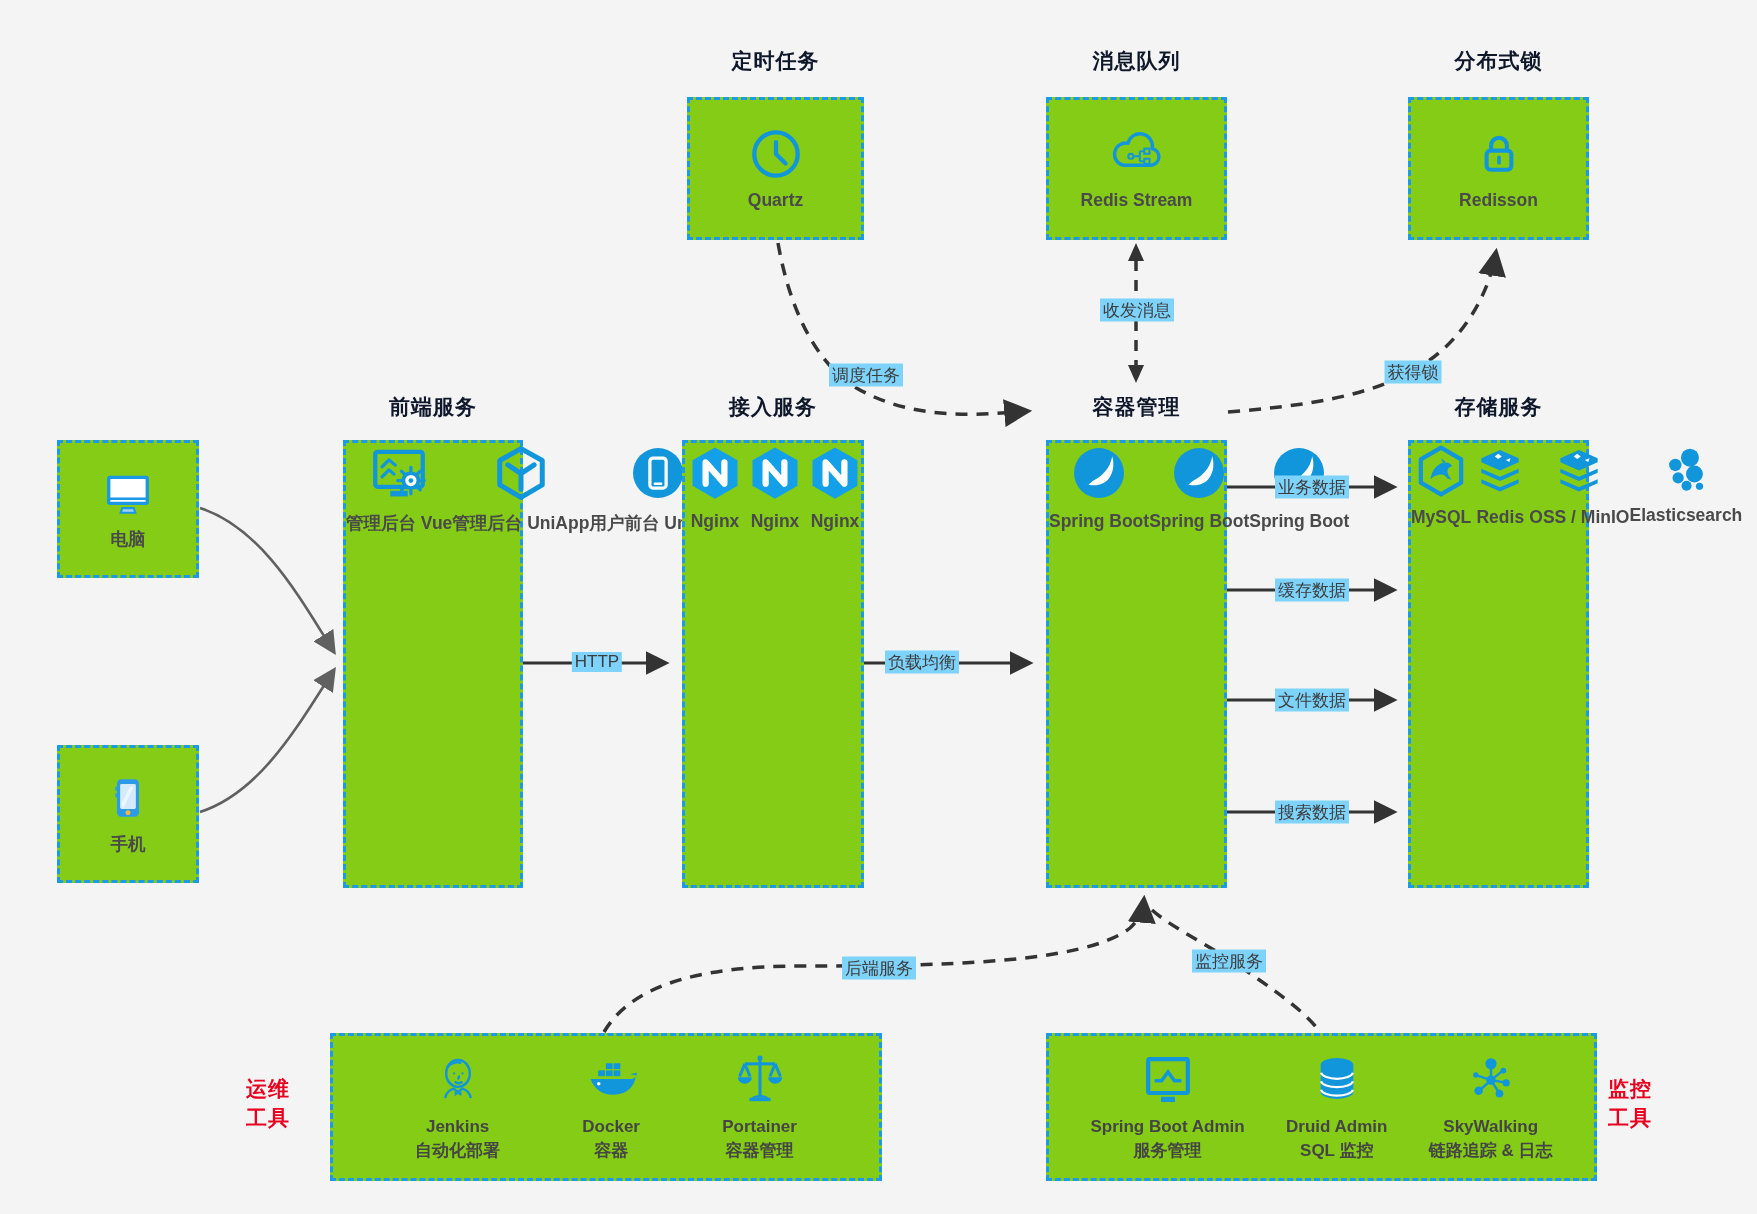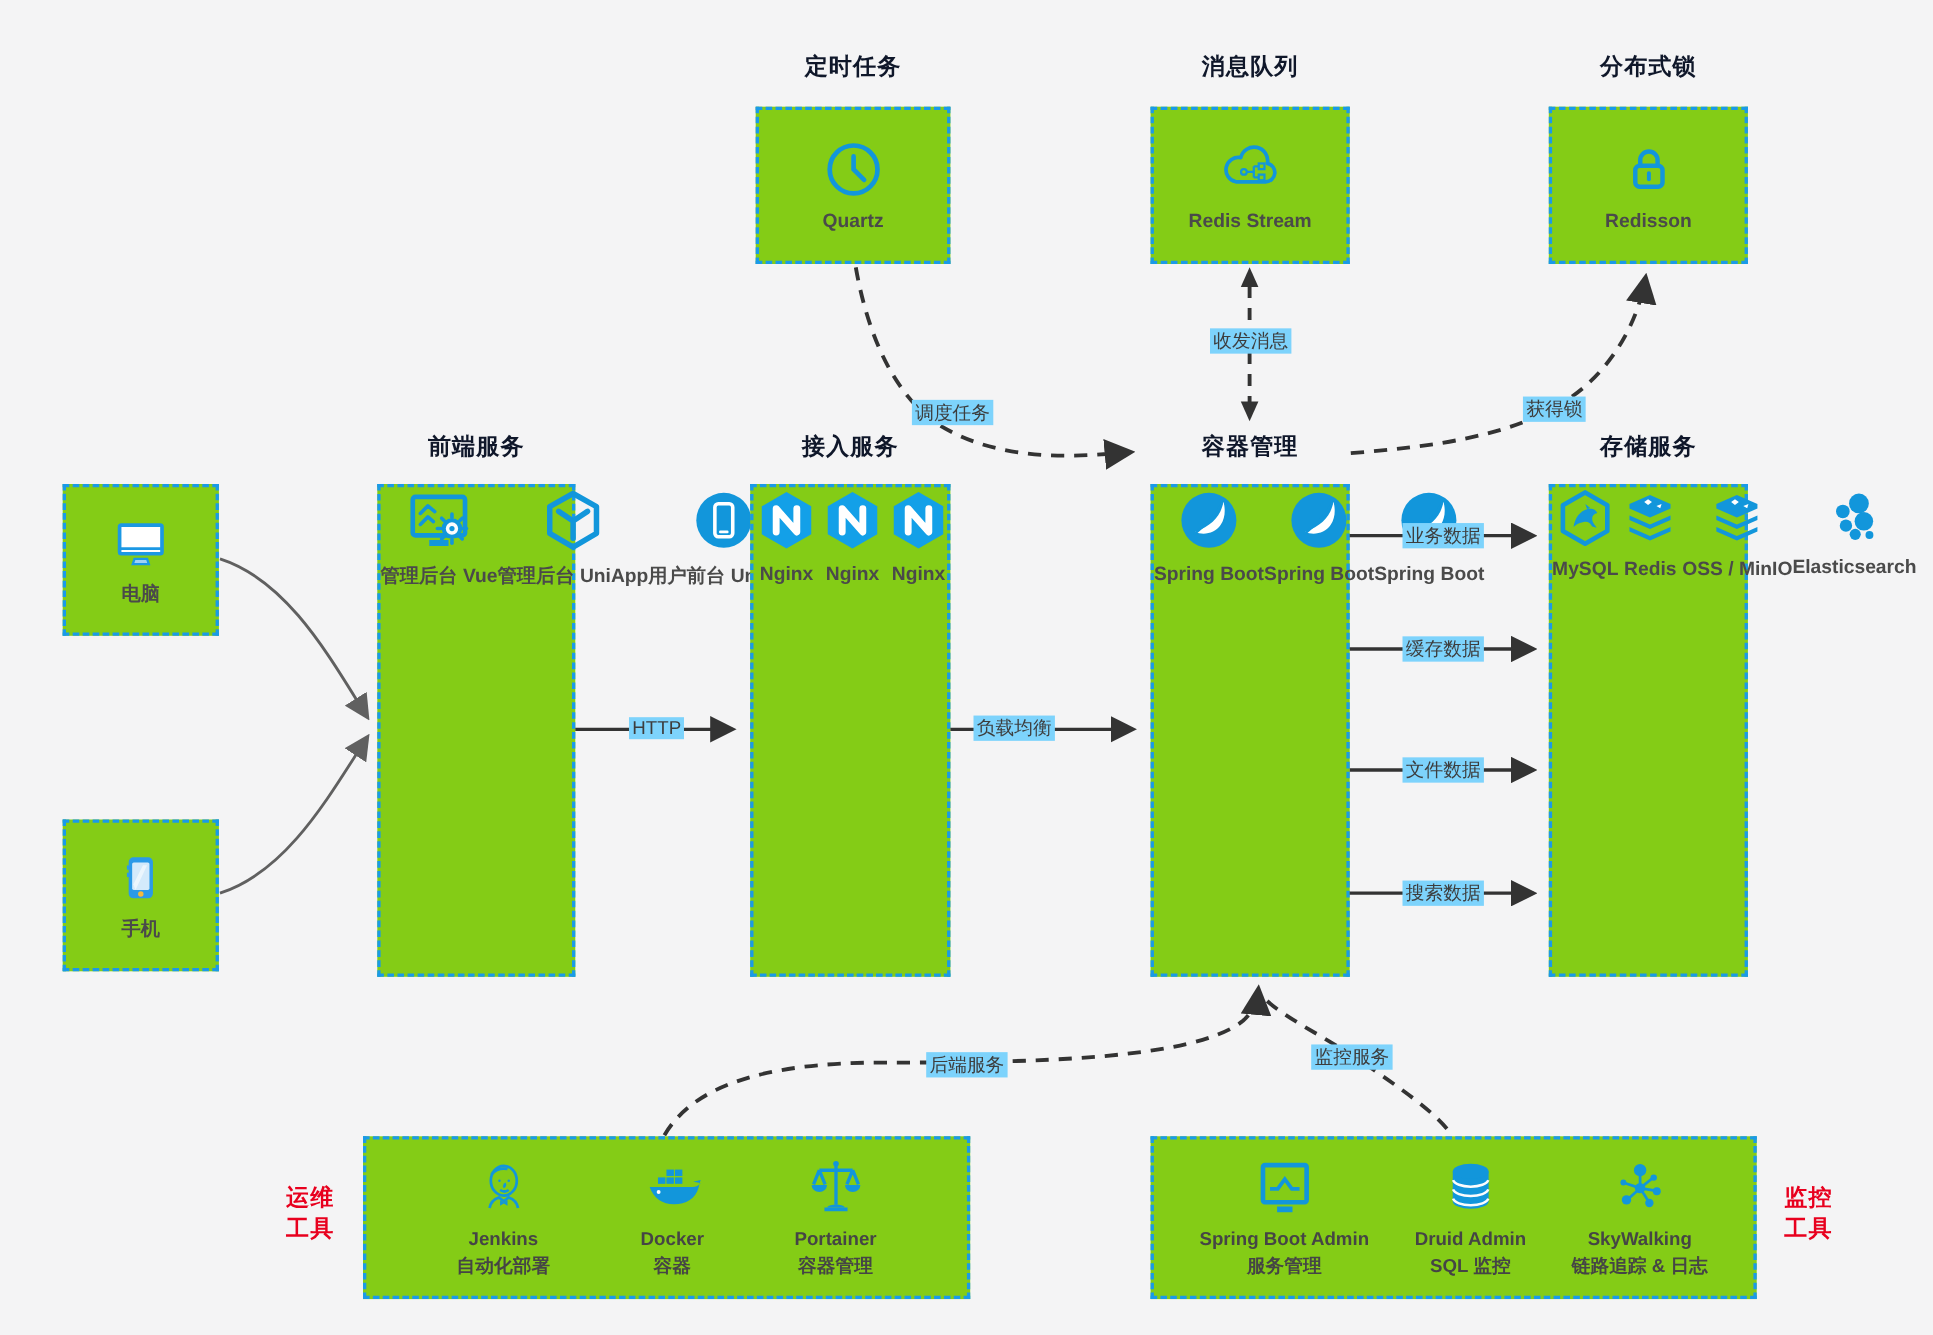--- a/index.html
+++ b/index.html
@@ -4,21 +4,21 @@
 <style>
   html,body{margin:0;padding:0;background:#f4f4f5;font-family:"Liberation Sans","DejaVu Sans",sans-serif;}
   .canvas{position:relative;width:1757px;height:1214px;background:#f4f4f5;overflow:hidden;}
   .dbox{position:absolute;border:3px dashed #1a9ae8;background:#84cc16;box-sizing:border-box;font-weight:bold;}
   .topbox{display:flex;flex-direction:column;justify-content:center;align-items:center;gap:9px;}
   .col{display:flex;flex-direction:row;justify-content:space-evenly;align-items:flex-start;}
   .brow{display:flex;flex-direction:row;justify-content:space-evenly;align-items:center;}
   .node{display:flex;flex-direction:column;align-items:center;gap:8px;}
   .nlabel{font-size:17.5px;color:#4a4a4a;white-space:nowrap;}
   .group-title{position:absolute;text-align:center;font-size:21px;font-weight:700;color:#0f172a;letter-spacing:1px;line-height:30px;height:30px;}
-  .side-label{position:absolute;font-size:21px;font-weight:700;color:#e8001e;text-align:center;line-height:29px;letter-spacing:1px;}
+  .side-label{position:absolute;font-size:21px;font-weight:700;color:#e8001e;line-height:29px;letter-spacing:1px;}
   .edge-label{position:absolute;transform:translate(-50%,-50%);font-size:17px;color:#3d3d3d;background:#7dd3fc;padding:0 3px;white-space:nowrap;z-index:5;}
   .bnode{display:flex;flex-direction:column;align-items:center;}
   .bnode .ic{margin-bottom:8px;}
   .bname,.bdesc{font-size:17px;color:#454545;line-height:1.4;white-space:nowrap;text-align:center;}
   .note{position:absolute;left:60px;top:98px;width:456px;height:72px;background:#fbf7a9;padding:10px 16px;box-sizing:border-box;font-size:17px;color:#333;line-height:1.6;z-index:2;}
   .note-fold{position:absolute;right:0;top:-14px;width:0;height:0;border-bottom:14px solid #c4c4c4;border-left:16px solid transparent;}
   .ic svg{display:block;}
   svg.overlay{position:absolute;left:0;top:0;z-index:4;pointer-events:none;}
 </style>
 </head>

